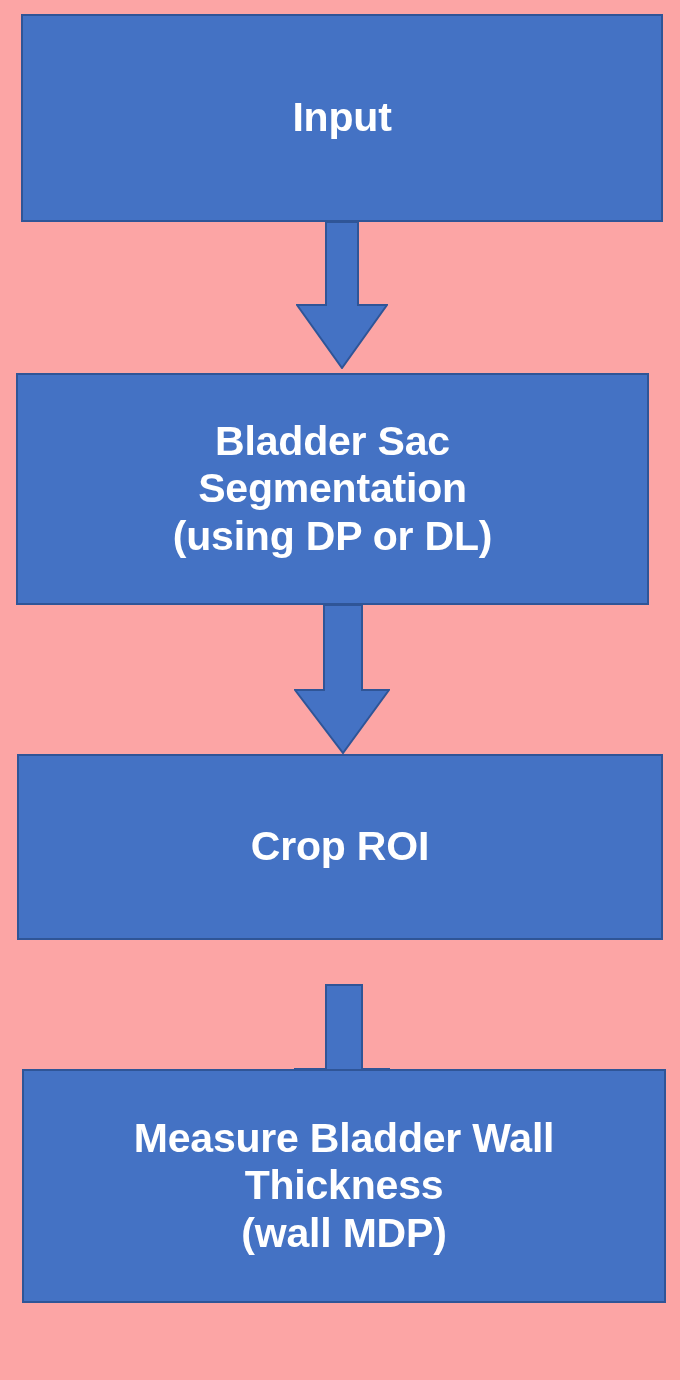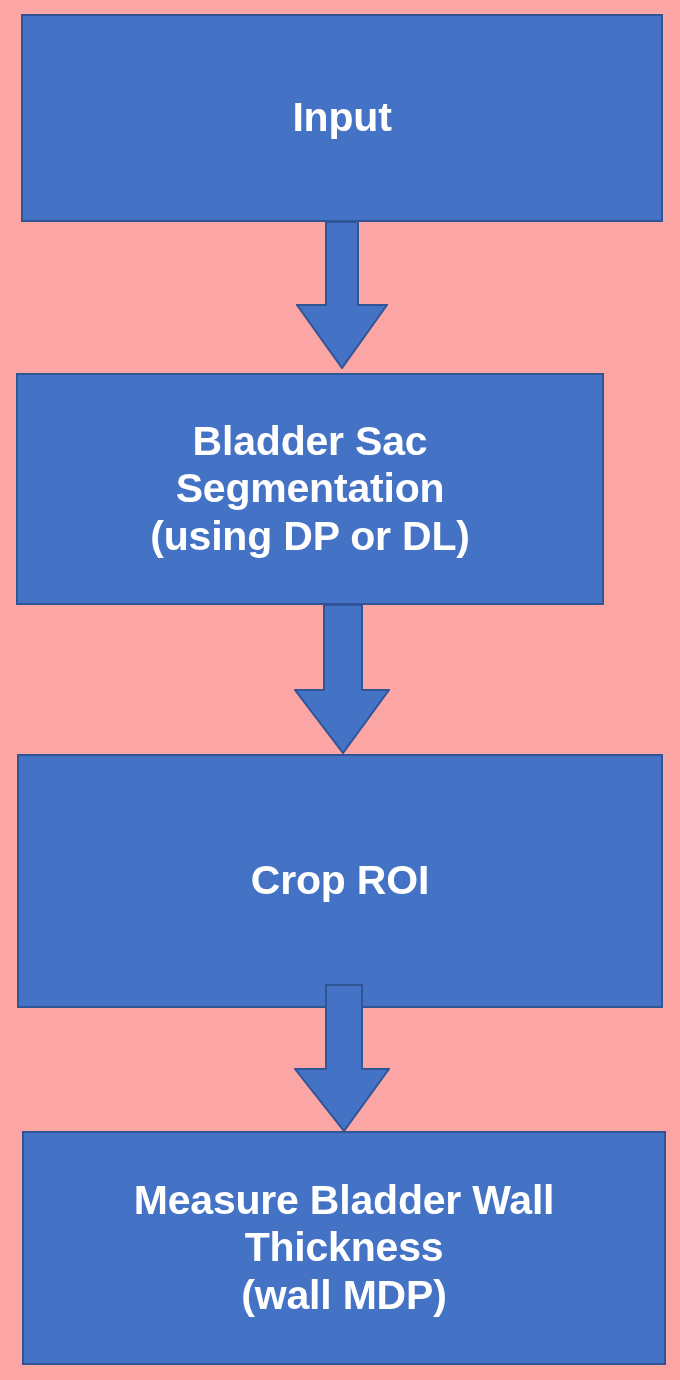--- a/index.html
+++ b/index.html
@@ -43,23 +43,23 @@
     -webkit-font-smoothing: antialiased;
   }
 
   .node .line {
     display: block;
     white-space: nowrap;
   }
 
   
   #node-0 { left: 21px;  top: 14px;   width: 642px; height: 208px; }
-  #node-1 { left: 16px;  top: 373px;  width: 588px; height: 232px; }
-  #node-2 { left: 17px;  top: 754px;  width: 646px; height: 254px; }
-  #node-3 { left: 22px;  top: 1131px; width: 644px; height: 234px; }
+  #node-1 { left: 16px;  top: 373px;  width: 633px; height: 232px; }
+  #node-2 { left: 17px;  top: 754px;  width: 646px; height: 186px; }
+  #node-3 { left: 22px;  top: 1069px; width: 644px; height: 234px; }
 
   
   .arrow {
     position: absolute;
     display: block;
   }
   #arrow-0 { left: 296px; top: 221px;  width: 92px; height: 148px; }
   #arrow-1 { left: 294px; top: 604px;  width: 96px; height: 150px; }
   #arrow-2 { left: 294px; top: 984px;  width: 96px; height: 148px; }
 

